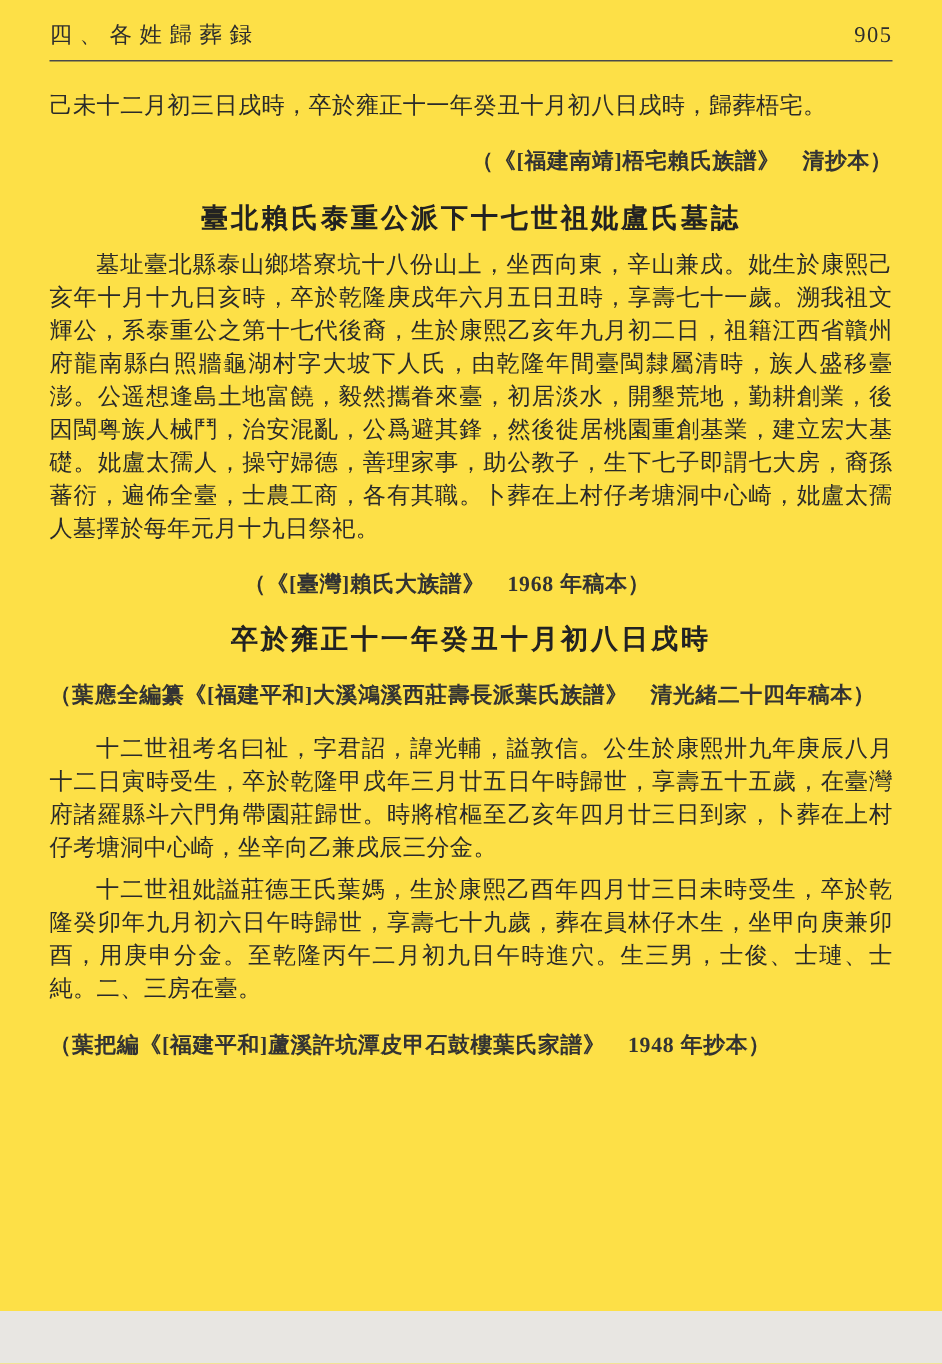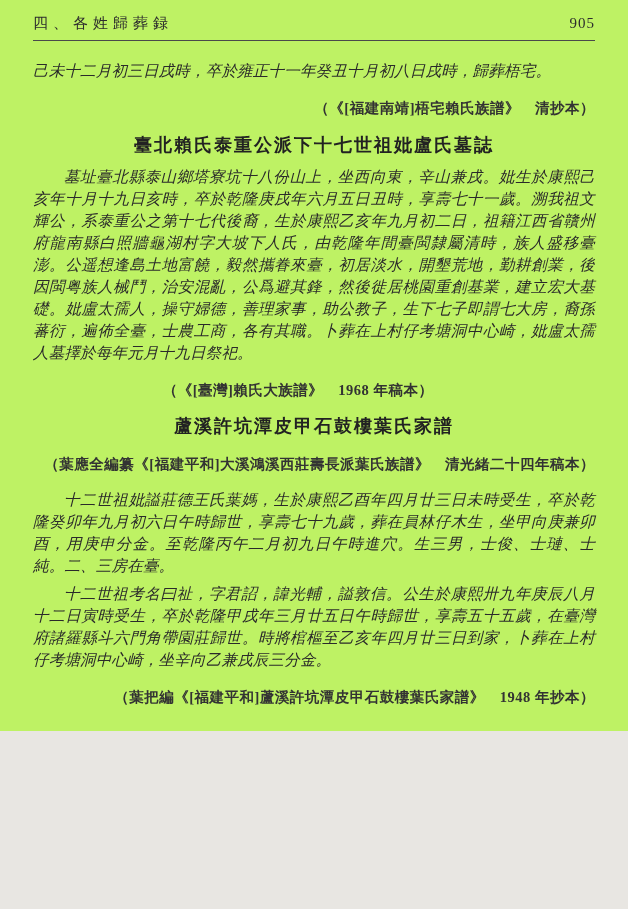--- a/index.html
+++ b/index.html
@@ -4,23 +4,23 @@
 <style>
   html, body {
     margin: 0;
     padding: 0;
     background: #e8e6e2;
     font-family: "Liberation Serif", "DejaVu Serif", serif;
   }
   .page {
     position: relative;
     width: 628px;
-    height: 731px;
+    height: 874px;
     margin: 0 auto;
-    background: #bef264;
+    background: #fde047;
     color: #262626;
     box-sizing: border-box;
     padding: 14px 33px 0 33px;
     overflow: hidden;
   }
   
   .page-header {
     display: flex;
     justify-content: space-between;
     align-items: baseline;
@@ -38,36 +38,35 @@
     letter-spacing: 1px;
   }
   
   .body-paragraph {
     margin: 6px 0 0 0;
     font-size: 15.5px;
     line-height: 22px;
     text-align: justify;
     letter-spacing: 0.2px;
     color: #2a2a2a;
-    font-style: italic;
   }
   .body-paragraph.indent { text-indent: 2em; }
   .body-paragraph.first { margin-top: 19px; }
   
   .source-citation {
     font-size: 14.5px;
     line-height: 20px;
     color: #333;
     margin-top: 16px;
     letter-spacing: 0.5px;
     font-weight: bold;
   }
   .source-citation.align-right { text-align: right; }
   .source-citation.inset-right { text-align: center; padding-right: 2.2em; }
-  .source-citation.align-center { text-align: right; }
+  .source-citation.align-center { text-align: left; }
   
   .section-heading {
     margin: 11px 0 9px 0;
     text-align: center;
     font-size: 18px;
     font-weight: bold;
     letter-spacing: 2px;
     color: #222;
   }
 </style>
@@ -82,20 +81,20 @@
   </div>
 
   <p class="body-paragraph first">己未十二月初三日戌時，卒於雍正十一年癸丑十月初八日戌時，歸葬梧宅。</p>
 
   <p class="source-citation align-right">（《[福建南靖]梧宅賴氏族譜》　清抄本）</p>
 
   <h2 class="section-heading">臺北賴氏泰重公派下十七世祖妣盧氏墓誌</h2>
   <p class="body-paragraph indent">墓址臺北縣泰山鄉塔寮坑十八份山上，坐西向東，辛山兼戌。妣生於康熙己亥年十月十九日亥時，卒於乾隆庚戌年六月五日丑時，享壽七十一歲。溯我祖文輝公，系泰重公之第十七代後裔，生於康熙乙亥年九月初二日，祖籍江西省贛州府龍南縣白照牆龜湖村字大坡下人氏，由乾隆年間臺閩隸屬清時，族人盛移臺澎。公遥想逢島土地富饒，毅然攜眷來臺，初居淡水，開墾荒地，勤耕創業，後因閩粤族人械鬥，治安混亂，公爲避其鋒，然後徙居桃園重創基業，建立宏大基礎。妣盧太孺人，操守婦德，善理家事，助公教子，生下七子即謂七大房，裔孫蕃衍，遍佈全臺，士農工商，各有其職。卜葬在上村仔考塘洞中心崎，妣盧太孺人墓擇於每年元月十九日祭祀。</p>
   <p class="source-citation inset-right">（《[臺灣]賴氏大族譜》　1968 年稿本）</p>
 
-  <h2 class="section-heading">蘆溪許坑潭皮甲石鼓樓葉氏家譜</h2>
+  <h2 class="section-heading">卒於雍正十一年癸丑十月初八日戌時</h2>
   <p class="source-citation align-center">（葉應全編纂《[福建平和]大溪鴻溪西莊壽長派葉氏族譜》　清光緒二十四年稿本）</p>
 
+  <p class="body-paragraph indent">十二世祖考名曰祉，字君詔，諱光輔，謚敦信。公生於康熙卅九年庚辰八月十二日寅時受生，卒於乾隆甲戌年三月廿五日午時歸世，享壽五十五歲，在臺灣府諸羅縣斗六門角帶園莊歸世。時將棺樞至乙亥年四月廿三日到家，卜葬在上村仔考塘洞中心崎，坐辛向乙兼戌辰三分金。</p>
   <p class="body-paragraph indent">十二世祖妣謚莊德王氏葉媽，生於康熙乙酉年四月廿三日未時受生，卒於乾隆癸卯年九月初六日午時歸世，享壽七十九歲，葬在員林仔木生，坐甲向庚兼卯酉，用庚申分金。至乾隆丙午二月初九日午時進穴。生三男，士俊、士璉、士純。二、三房在臺。</p>
-  <p class="body-paragraph indent">十二世祖考名曰祉，字君詔，諱光輔，謚敦信。公生於康熙卅九年庚辰八月十二日寅時受生，卒於乾隆甲戌年三月廿五日午時歸世，享壽五十五歲，在臺灣府諸羅縣斗六門角帶園莊歸世。時將棺樞至乙亥年四月廿三日到家，卜葬在上村仔考塘洞中心崎，坐辛向乙兼戌辰三分金。</p>
   <p class="source-citation align-center">（葉把編《[福建平和]蘆溪許坑潭皮甲石鼓樓葉氏家譜》　1948 年抄本）</p>
 
 </div>
 
 </body></html>

